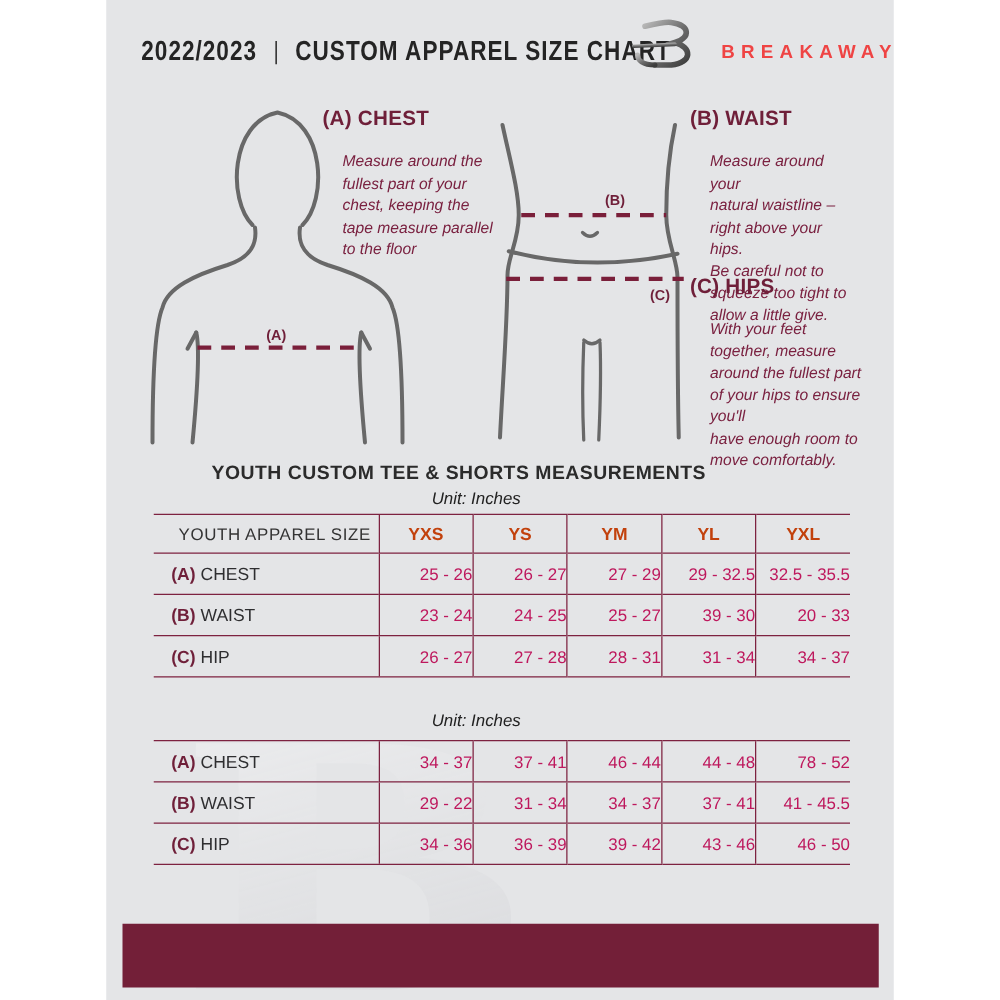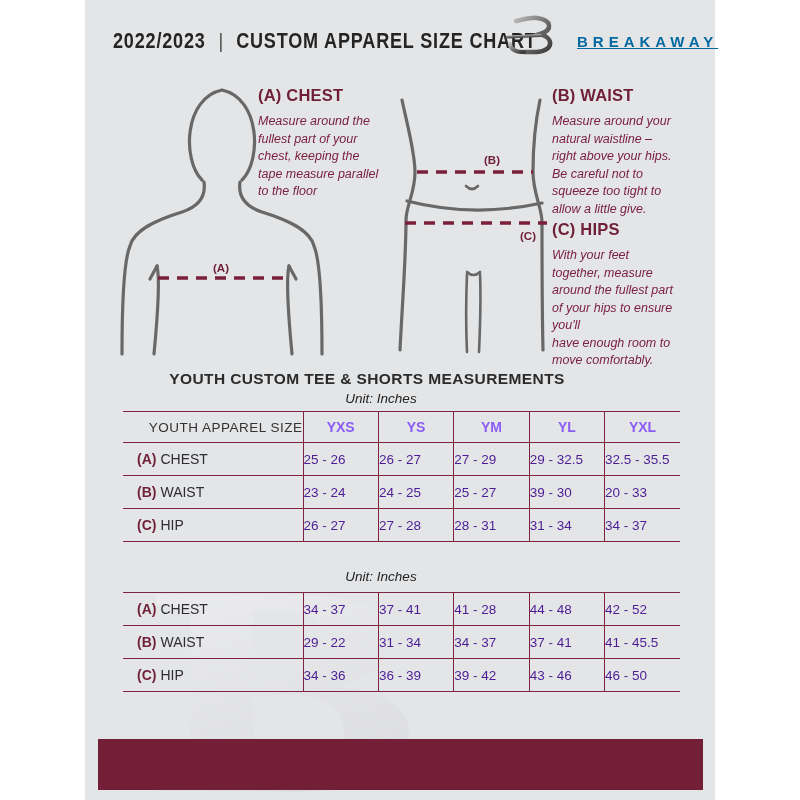--- a/index.html
+++ b/index.html
@@ -6,27 +6,27 @@
   .canvas{position:relative;width:800px;height:800px;background:#ffffff;overflow:hidden;
           font-family:"Liberation Sans",sans-serif;}
   .sheet{position:absolute;left:85px;top:0;width:630px;height:800px;background:#e4e5e7;}
 
   
   .masthead{position:absolute;left:113px;top:26px;height:30px;display:flex;align-items:center;
             transform:scaleX(.82);transform-origin:left center;white-space:nowrap;}
   .masthead .yr,.masthead .ttl{font-size:22px;font-weight:700;color:#242424;letter-spacing:1px;}
   .masthead .pipe{font-size:20px;font-weight:300;color:#3a3a3a;margin:0 16px;}
   .logo{position:absolute;left:503px;top:14px;}
-  .brand{position:absolute;left:577px;top:33px;font-size:15px;font-weight:700;color:#0369a1;
-         letter-spacing:5px;text-decoration:underline;}
+  .brand{position:absolute;left:577px;top:33px;font-size:15px;font-weight:700;color:#ef4444;
+         letter-spacing:5px;}
 
   
   .guide-sec{position:absolute;z-index:2;}
   .guide-sec h3{margin:0 0 8px 0;font-size:16.5px;font-weight:700;color:#6f1f39;letter-spacing:.2px;}
-  .guide-sec p{margin:0;font-size:12.5px;font-style:italic;color:#7a2140;line-height:1.4;
+  .guide-sec p{margin:16px;font-size:12.5px;font-style:italic;color:#7a2140;line-height:1.4;
                white-space:pre-line;}
   .sec-a{left:258px;top:86px;width:160px;}
   .sec-b{left:552px;top:86px;width:150px;}
   .sec-c{left:552px;top:220px;width:155px;}
 
   .fig{position:absolute;z-index:1;}
   .fig-torso{left:118px;top:80px;}
   .fig-hips{left:388px;top:98px;}
 
   
@@ -39,24 +39,24 @@
 
   
   table.size{position:absolute;left:123px;width:557px;border-collapse:collapse;
              table-layout:fixed;z-index:2;}
   .youth-tbl{top:411px;} .adult-tbl{top:592px;}
   table.size col.lbl{width:180px;}
   table.size th,table.size td{border-top:1.5px solid #7d2240;border-left:1.2px solid #7d2240;
              padding:0;height:32px;vertical-align:middle;}
   table.size th:first-child,table.size td:first-child{border-left:none;}
   table.size tr:last-child td{border-bottom:1.5px solid #7d2240;}
-  table.size th{height:30px;font-size:14px;font-weight:700;color:#8b5cf6;}
-  table.size th.lblh{font-size:13.5px;font-weight:400;color:#333;text-align:right;
+  table.size th{height:30px;font-size:14px;font-weight:700;color:#c2410c;}
+  table.size th.lblh{font-size:13.5px;font-weight:400;color:#333;text-align:center;
              padding-left:14px;letter-spacing:.5px;}
-  table.size td{font-size:13.5px;color:#4c1d95;text-align:left;}
+  table.size td{font-size:13.5px;color:#be185d;text-align:right;}
   table.size td.rowlbl{text-align:left;padding-left:14px;font-size:14px;color:#2e2e30;}
   .pfx{font-weight:700;color:#6f1f39;margin-right:4px;}
 
   
   .watermark{position:absolute;left:150px;top:540px;z-index:0;font-family:"Liberation Serif",serif;
              font-weight:700;font-size:300px;line-height:1;transform:scaleX(1.35);
              transform-origin:left top;
              background:linear-gradient(160deg,rgba(255,255,255,.9),rgba(150,150,158,.4));
              -webkit-background-clip:text;background-clip:text;color:transparent;opacity:.38;}
   .footer-bar{position:absolute;left:98px;top:739px;width:605px;height:51px;background:#731f38;z-index:2;}
@@ -213,23 +213,23 @@
         <col>
         <col>
       </colgroup>
     <tbody>
     <tr>
       <td class="rowlbl">
         <span class="pfx">(A)</span><span>CHEST</span>
       </td>
       <td>34 - 37</td>
       <td>37 - 41</td>
-      <td>41 - 28</td>
+      <td>46 - 44</td>
       <td>44 - 48</td>
-      <td>42 - 52</td>
+      <td>78 - 52</td>
     </tr>
     <tr>
       <td class="rowlbl">
         <span class="pfx">(B)</span><span>WAIST</span>
       </td>
       <td>29 - 22</td>
       <td>31 - 34</td>
       <td>34 - 37</td>
       <td>37 - 41</td>
       <td>41 - 45.5</td>

